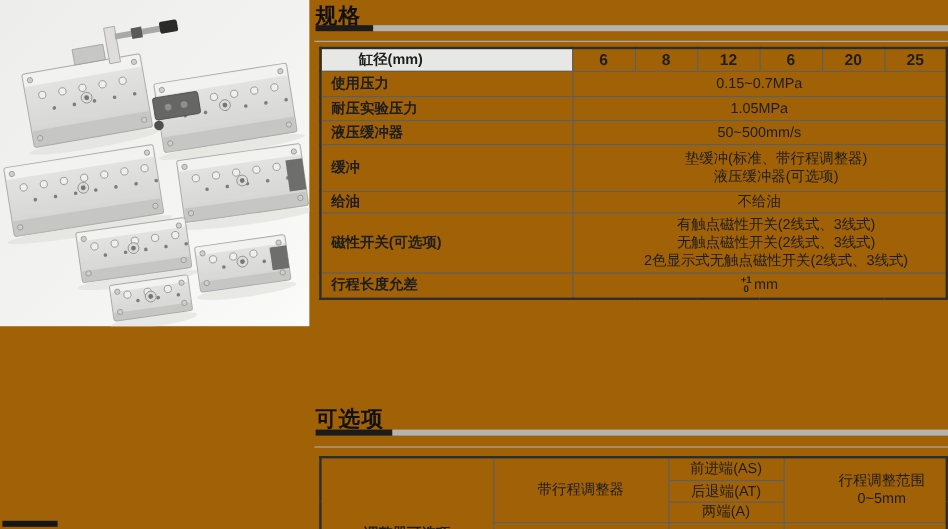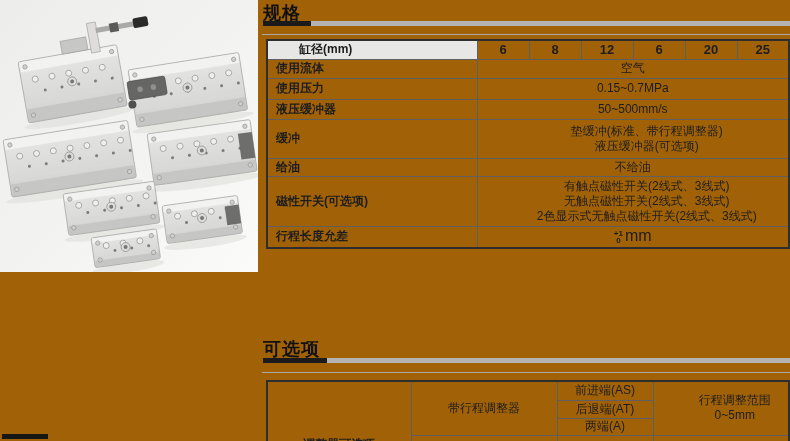--- a/index.html
+++ b/index.html
@@ -23,21 +23,21 @@
   table{border-collapse:collapse;table-layout:fixed;width:522px;border:2px solid #2e2e2e;}
   td{border:1px solid #5f5f5f;font-size:12px;color:#1d1d1d;text-align:center;
      padding:0;overflow:hidden;line-height:15px;vertical-align:middle;}
   td.lbl{text-align:left;padding-left:8px;font-weight:bold;}
   td.hdr{background:#e7e7e5;padding-left:31px;}
   td.num{font-weight:bold;font-size:13px;}
   td.pre{white-space:pre-line;padding-left:28px;}
   td.small{font-size:10.5px;}
   .tol{display:inline-flex;flex-direction:column;font-size:8px;line-height:7px;
        font-weight:bold;vertical-align:middle;margin-right:2px;position:relative;top:-1px;}
-  .tolunit{font-size:16px;}
+  .tolunit{font-size:12px;}
 
   
   td.groupcell{position:relative;}
   .grouplabel{position:absolute;top:55px;left:0;right:0;text-align:center;font-weight:bold;font-size:12px;}
 
   
   .footer-tab{position:absolute;left:2px;top:434px;width:46px;height:5px;background:#161616;}
 </style>
 </head>
 <body>
@@ -254,27 +254,27 @@
       <tbody>
           <tr style="height:19px">
         <td class="lbl hdr">缸径(mm)</td>
         <td class="num">6</td>
         <td class="num">8</td>
         <td class="num">12</td>
         <td class="num">6</td>
         <td class="num">20</td>
         <td class="num">25</td>
       </tr>
-      <tr style="height:19px">
-        <td class="lbl">使用流体</td>
-        <td colspan="6">空气</td>
-      </tr>
       <tr style="height:21px">
         <td class="lbl">使用压力</td>
         <td colspan="6">0.15~0.7MPa</td>
+      </tr>
+      <tr style="height:20px">
+        <td class="lbl">耐压实验压力</td>
+        <td colspan="6">1.05MPa</td>
       </tr>
       <tr style="height:20px">
         <td class="lbl">液压缓冲器</td>
         <td colspan="6">50~500mm/s</td>
       </tr>
       <tr style="height:39px">
         <td class="lbl">缓冲</td>
         <td colspan="6" class="pre">垫缓冲(标准、带行程调整器)
 液压缓冲器(可选项)</td>
       </tr>

